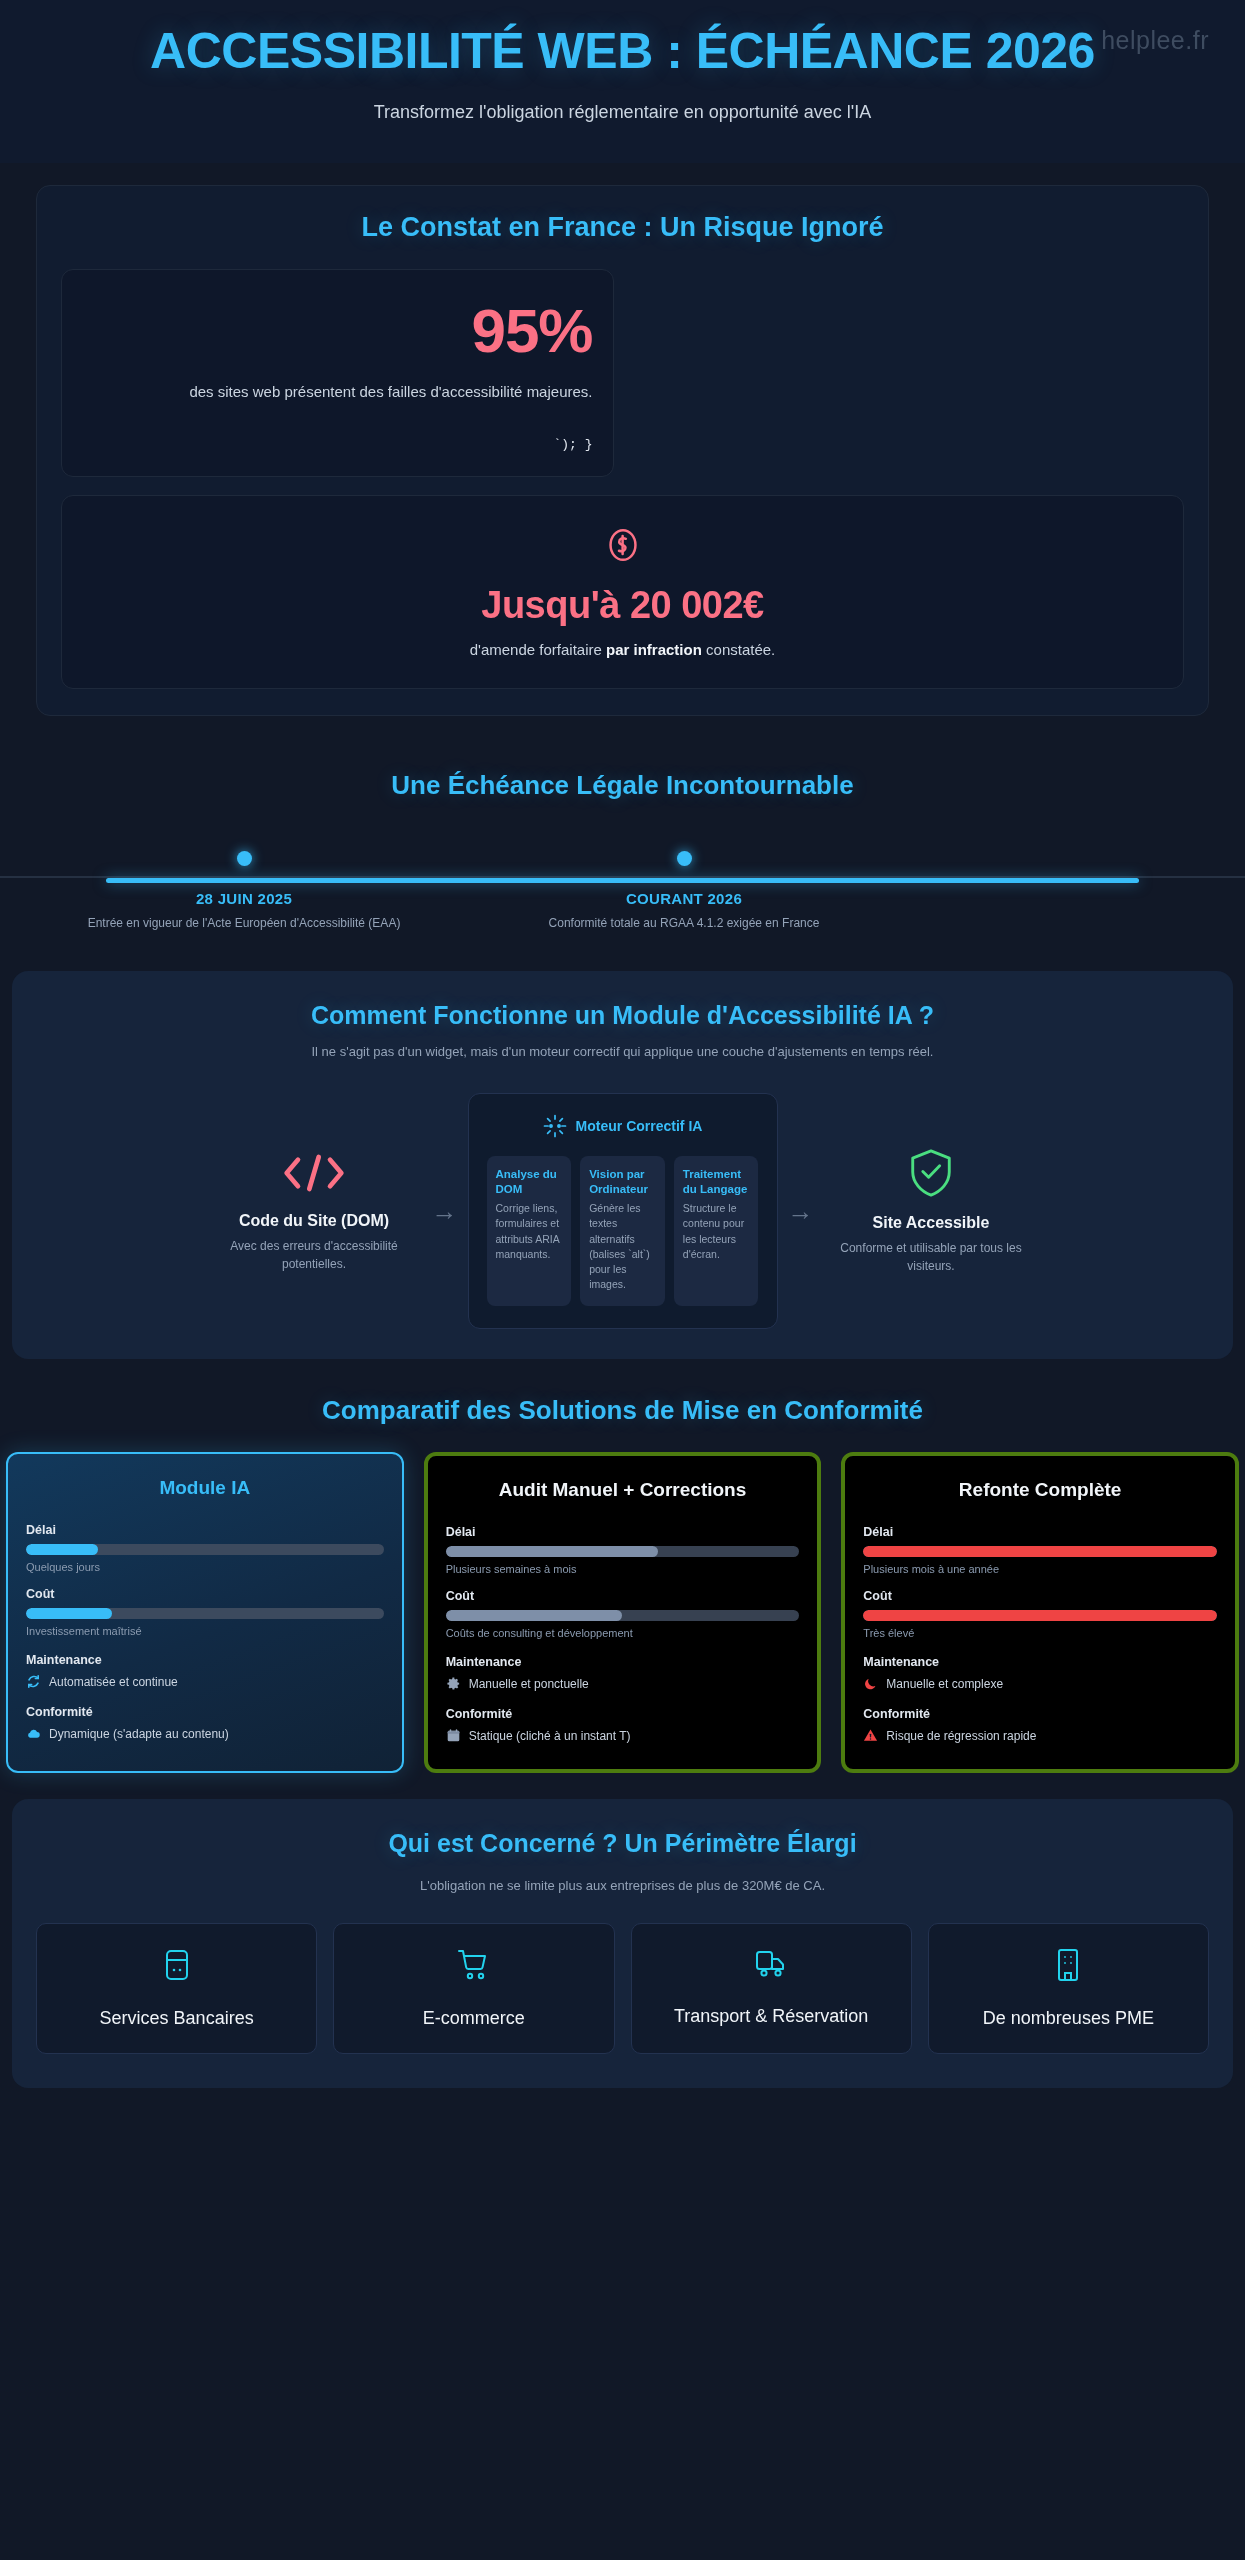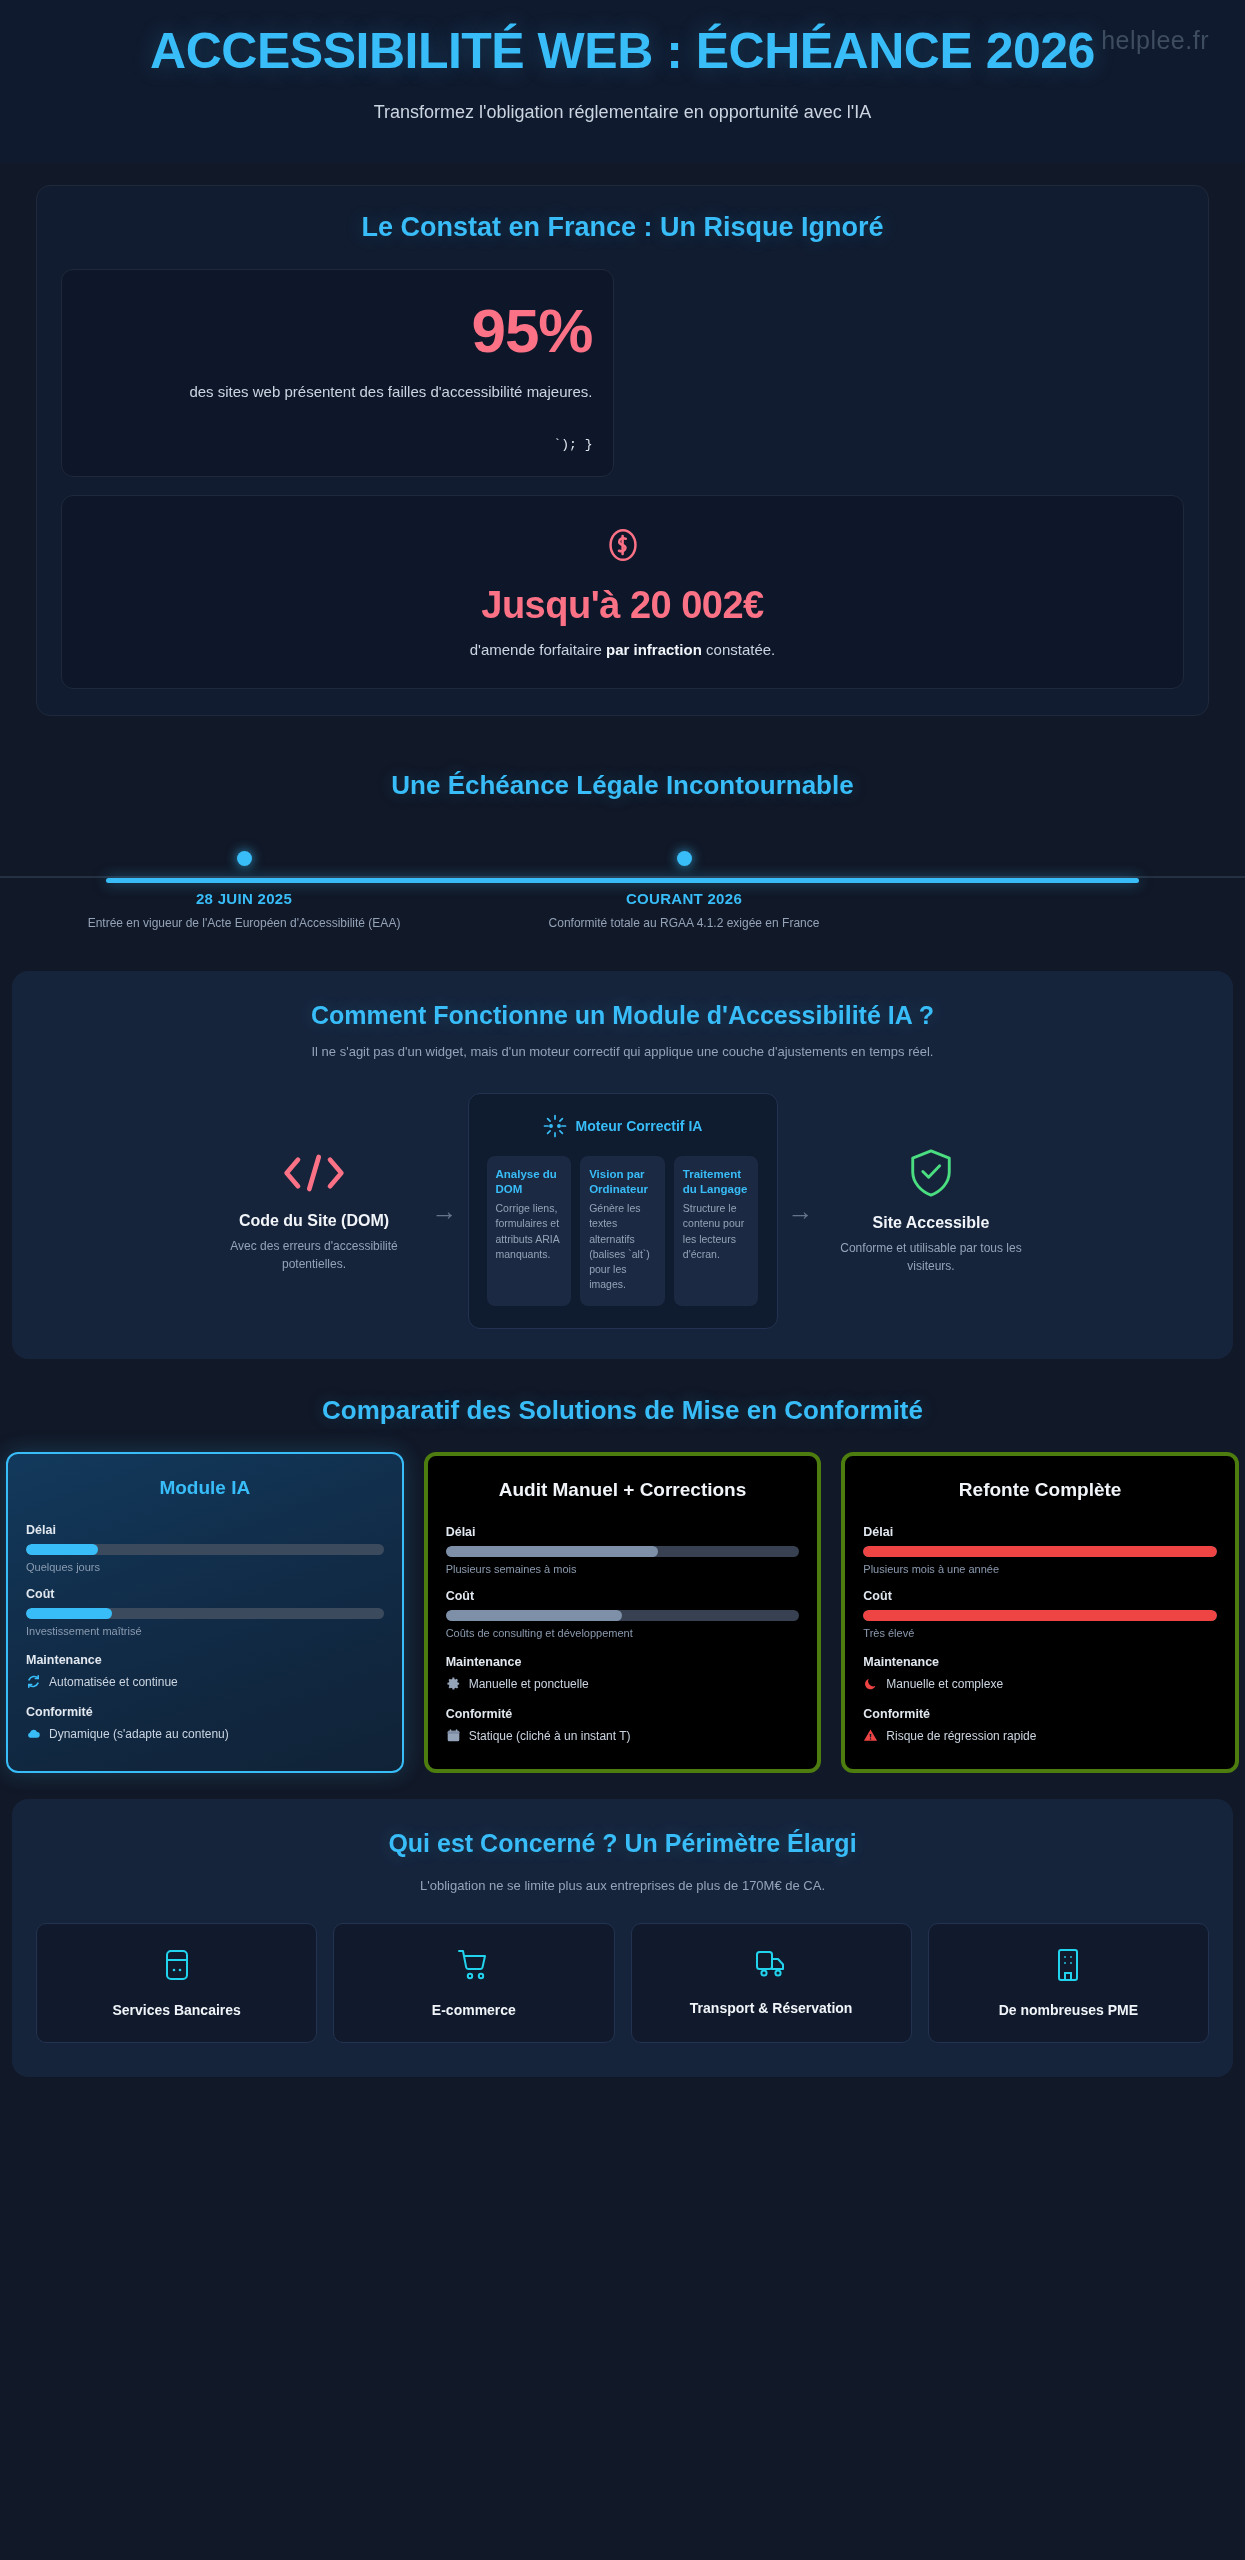--- a/index.html
+++ b/index.html
@@ -210,21 +210,21 @@
   .scope-title { font-size: 25px; }
   .scope-sub { margin-top: 20px; text-align: center; font-size: 13px; color: #94a3b8; }
   .scope-grid { display: grid; grid-template-columns: repeat(4,1fr); gap: 16px; margin-top: 30px; }
   .scope-card {
     background: #101a2c;
     border: 1px solid #233250;
     border-radius: 10px;
     padding: 24px 10px 24px;
     text-align: center;
   }
-  .scope-card .lbl { margin-top: 20px; font-size: 14px; font-weight: 700; color: #f1f5f9; }
+  .scope-card .lbl { margin-top: 26px; font-size: 18px; font-weight: 400; color: #f1f5f9; }
   svg { display: block; }
   .ico-c { display: flex; justify-content: center; }
 </style>
 </head>
 <body>
 
 <div class="page">
 
   <header class="hero">
     <div class="watermark">helplee.fr</div>
@@ -475,21 +475,21 @@
             <span>Risque de régression rapide</span>
           </div>
         </div>
       </div>
 
     </div>
   </section>
 
   <section class="scope-sec">
     <h2 class="section-title scope-title">Qui est Concerné ? Un Périmètre Élargi</h2>
-    <p class="scope-sub">L'obligation ne se limite plus aux entreprises de plus de 170M€ de CA.</p>
+    <p class="scope-sub">L'obligation ne se limite plus aux entreprises de plus de 320M€ de CA.</p>
 
     <div class="scope-grid">
 
       <div class="scope-card">
         <div class="ico-c">
           <svg width="30" height="34" viewBox="0 0 30 34" fill="none" stroke="#22d3ee" stroke-width="2" stroke-linecap="round">
               <rect x="5" y="3" width="20" height="28" rx="4"></rect>
               <path d="M5 12h20"></path>
               <circle cx="12" cy="22" r="1.3" fill="#22d3ee" stroke="none"></circle>
               <circle cx="18" cy="22" r="1.3" fill="#22d3ee" stroke="none"></circle>

